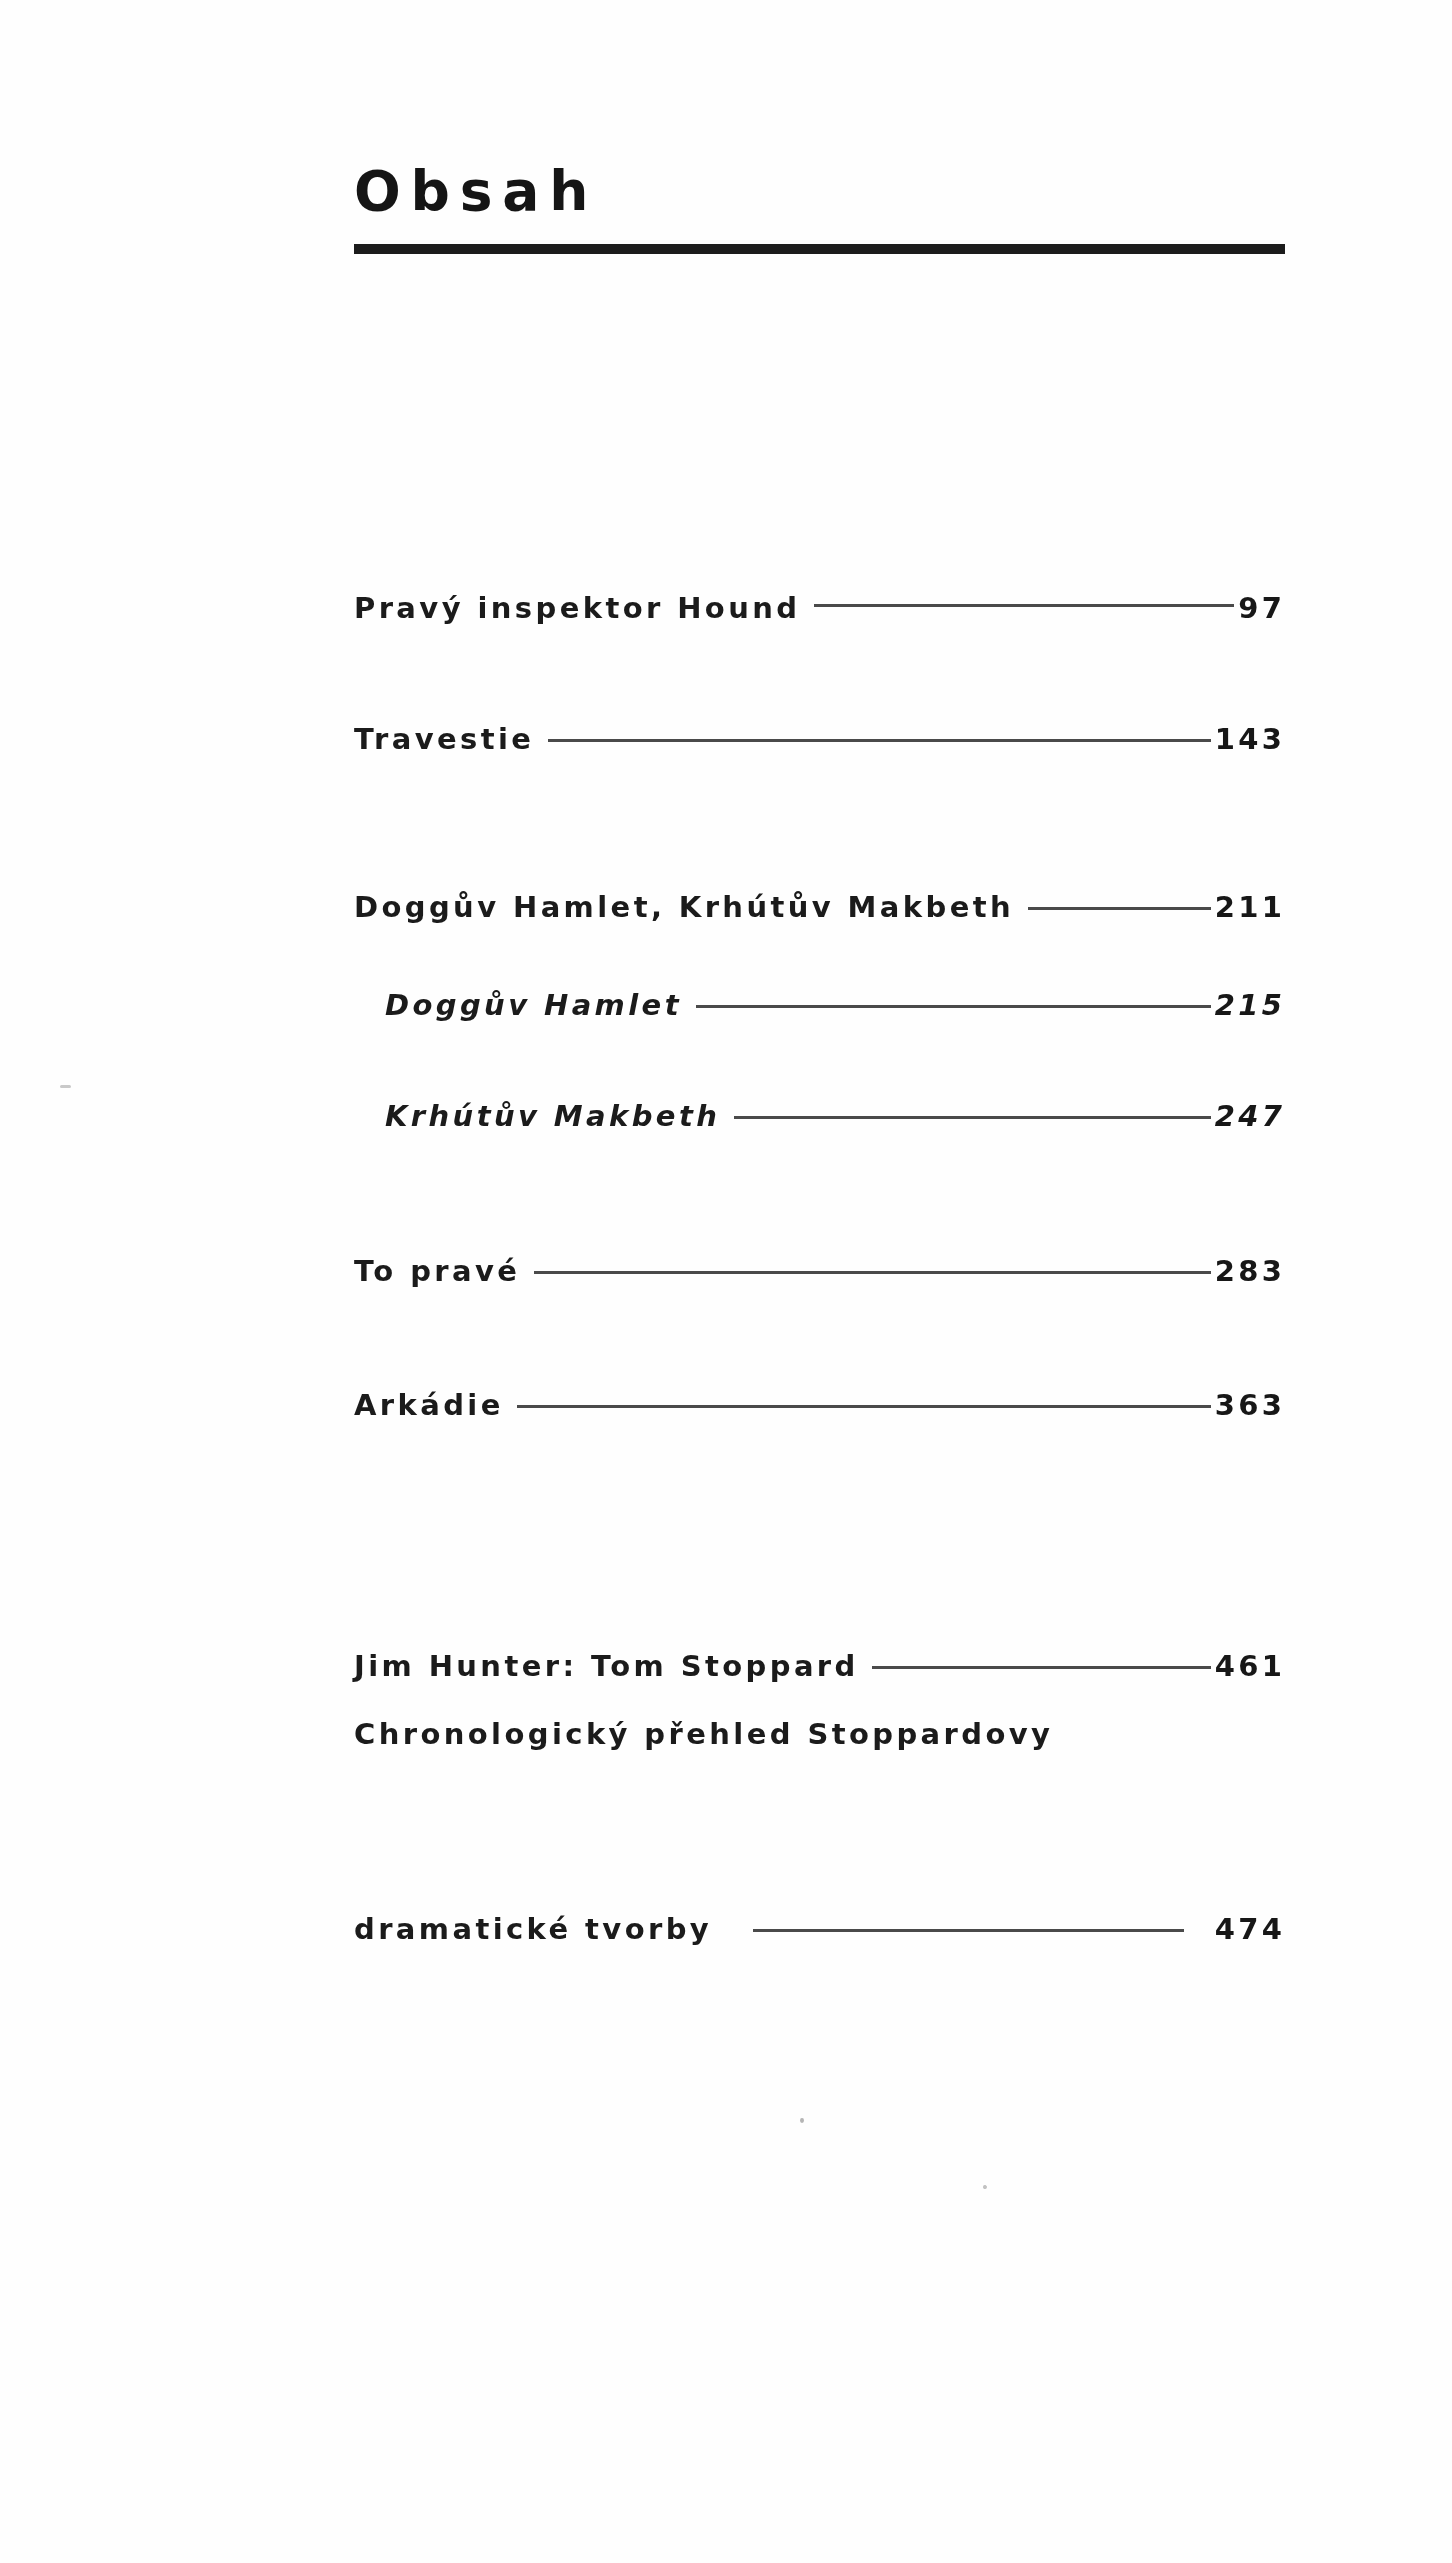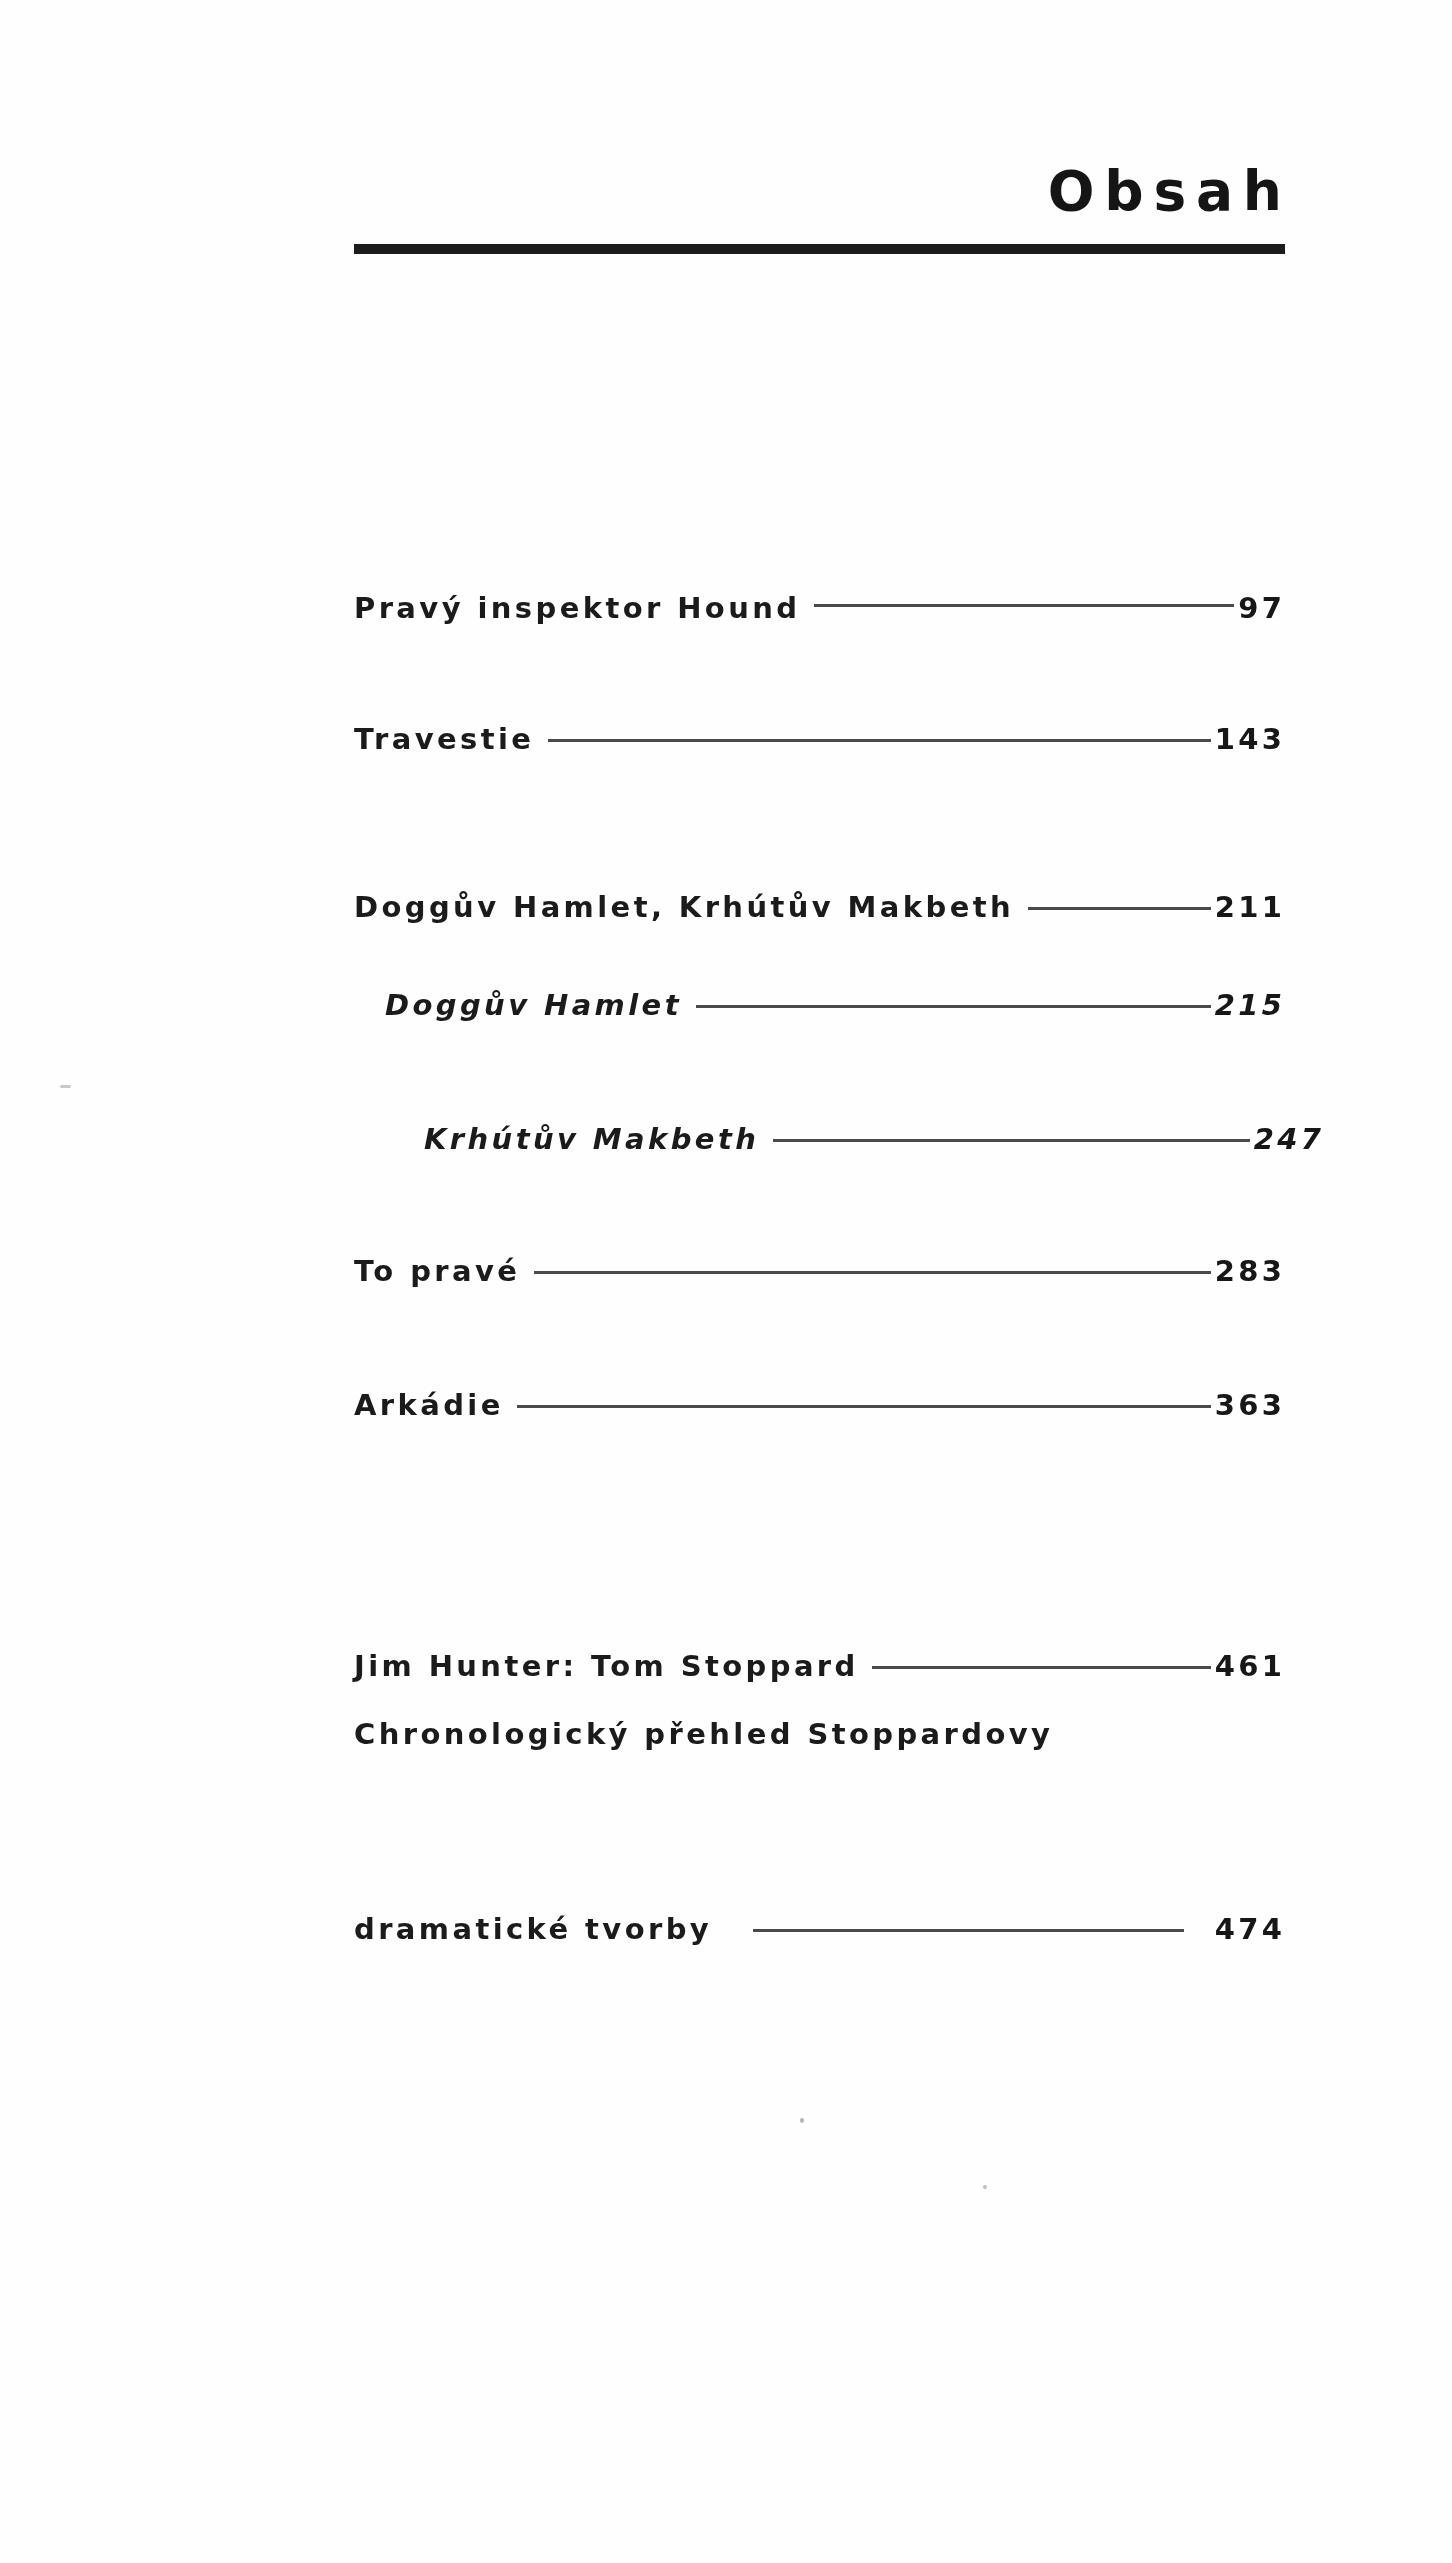--- a/index.html
+++ b/index.html
@@ -15,21 +15,21 @@
     overflow: hidden;
     font-family: "DejaVu Sans", sans-serif;
     color: #1b1b1b;
   }
   
   .header {
     position: absolute;
     left: 354px;
     top: 164px;
     width: 928px;
-    text-align: right;
+    text-align: left;
   }
   .header .title {
     display: inline-block;
     font-size: 55px;
     font-weight: bold;
     letter-spacing: 9.8px;
     margin-right: -9.8px;
     line-height: 1;
     color: #151515;
   }
@@ -72,21 +72,21 @@
     margin-right: -3.4px;
     color: #171717;
   }
 
   
   .r0  { top: 447px; }
   .r1  { top: 582px; align-items: flex-end; }
   .r2  { top: 717px; }
   .r3  { top: 885px; }
   .r4  { top: 983px; }
-  .r5  { top: 1117px; margin-left: 39px; }
+  .r5  { top: 1094px; }
   .r6  { top: 1249px; }
   .r7  { top: 1383px; }
   .r8  { top: 1644px; }
   .r9  { top: 1712px; }
   .r10 { top: 1907px; gap: 27px; }
 
   
   .speck { position: absolute; background: #c9c9c9; }
   .speck-dash { left: 60px; top: 1085px; width: 10.7px; height: 2.9px; border-radius: 2px; }
   .speck-dot1 { left: 800px; top: 2118px; width: 3.9px; height: 4.9px; border-radius: 50%; background: #b5b5b5; }

